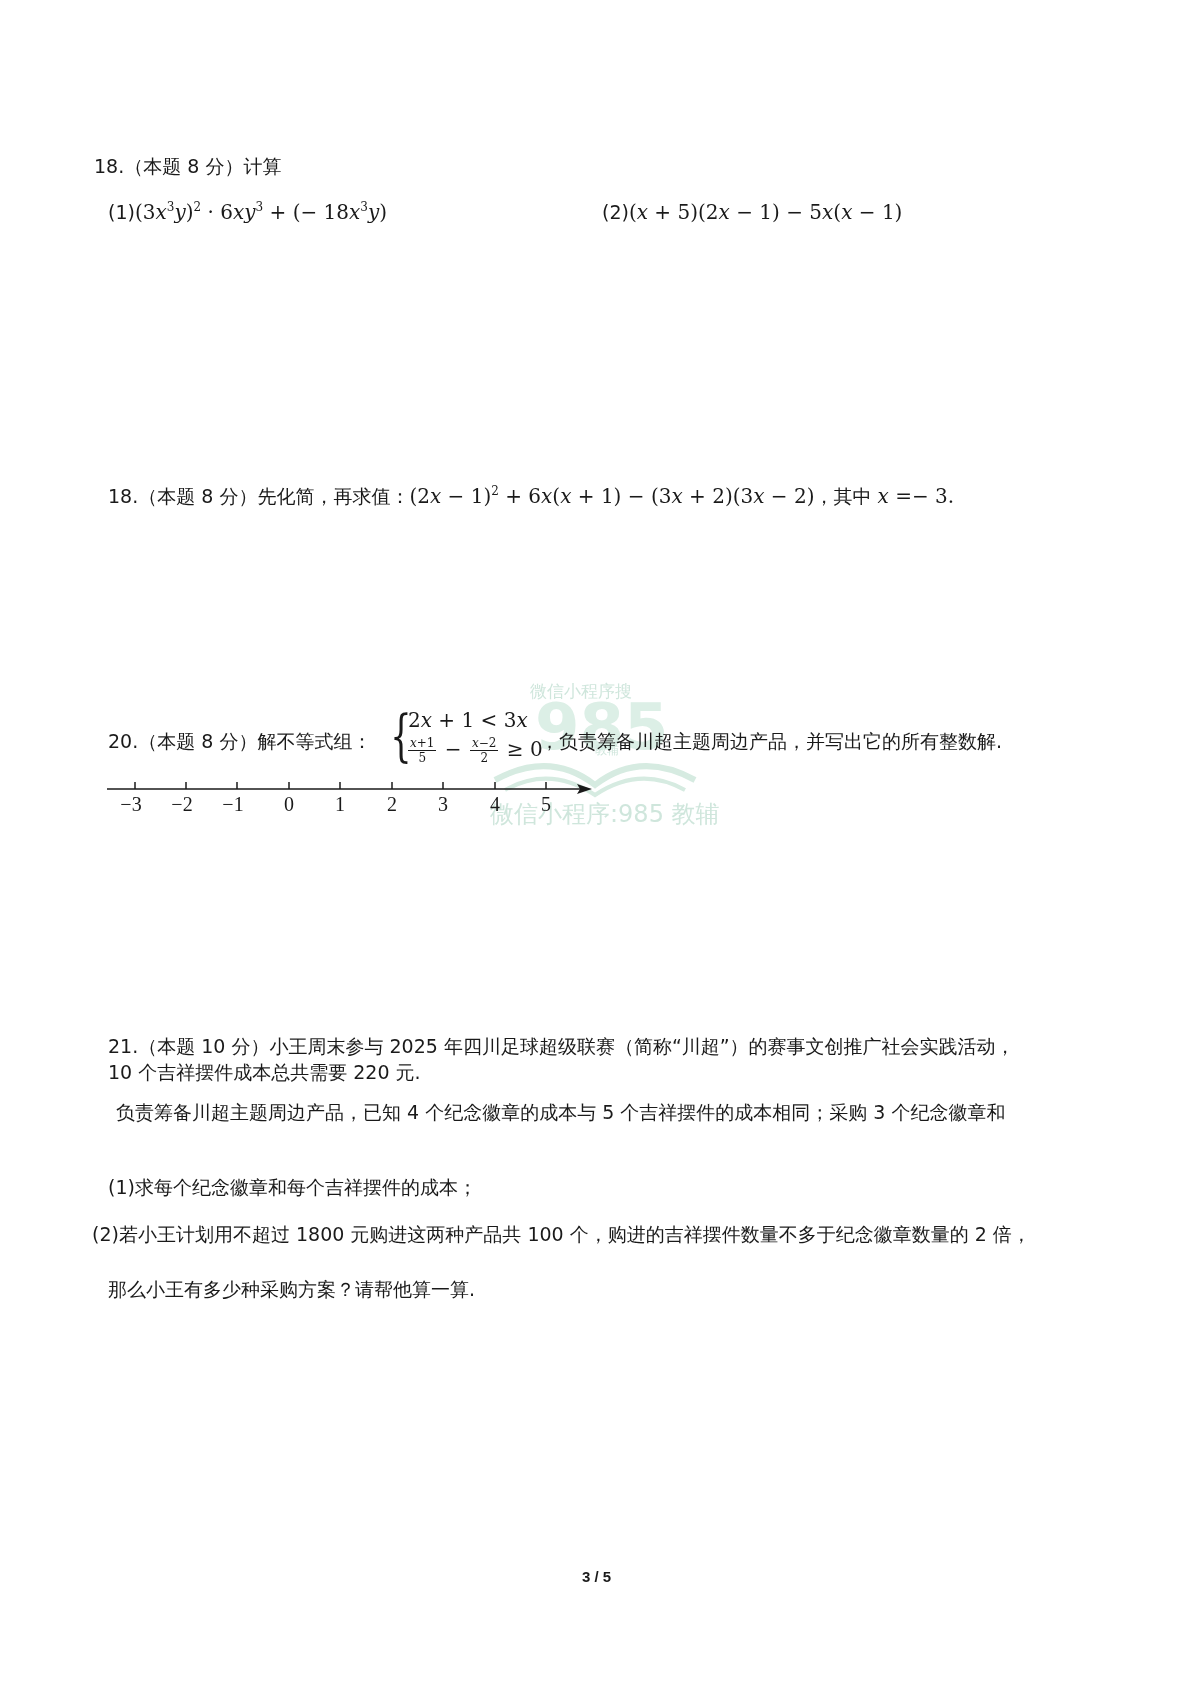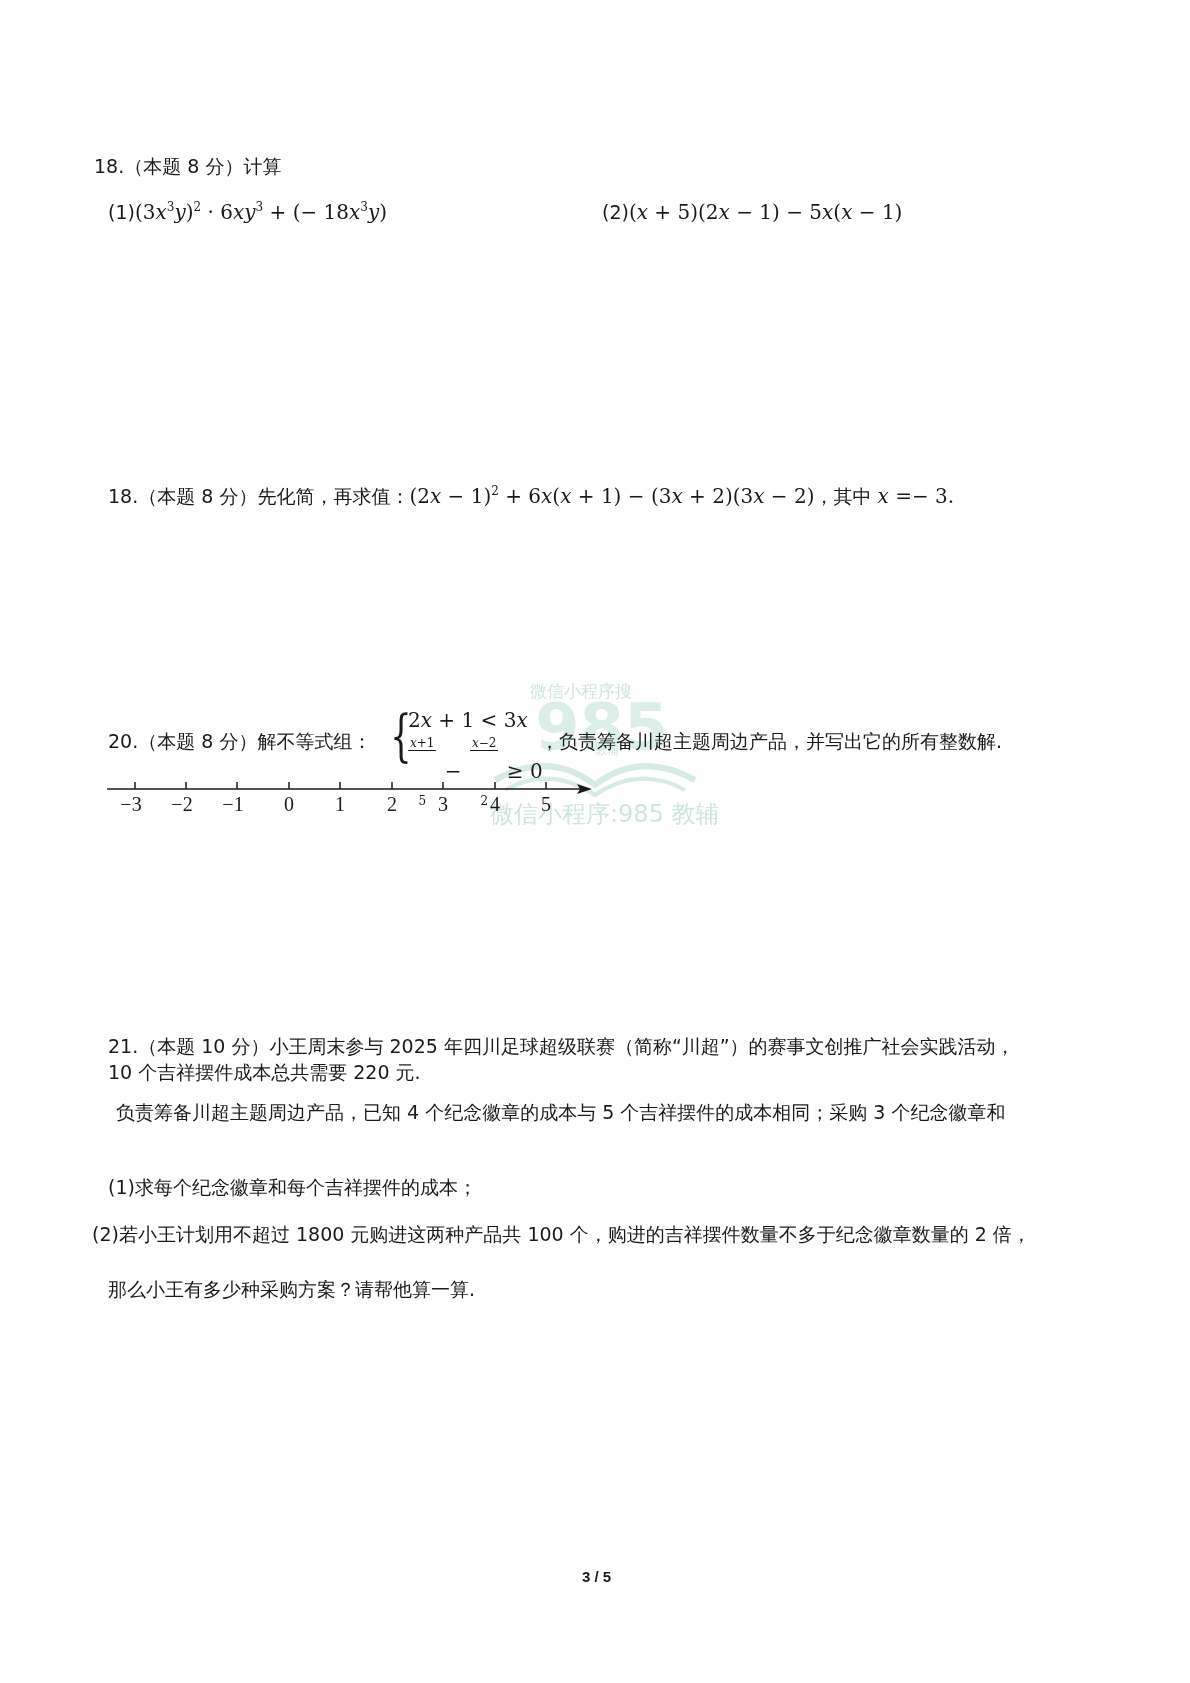--- a/index.html
+++ b/index.html
@@ -3,21 +3,21 @@
 <meta charset="utf-8">
 <style>
   html, body { margin:0; padding:0; background:#fff; }
   body { width:1190px; height:1683px; position:relative; overflow:hidden;
          font-family:"DejaVu Sans", "Liberation Sans", sans-serif; color:#1a1a1a; }
   .abs { position:absolute; white-space:nowrap; }
   .txt { font-size:19px; }
   .math { font-family:"DejaVu Serif","Liberation Serif", serif; font-size:20px; }
   .math i { font-style:italic; }
   .sup { font-size:12px; vertical-align:super; line-height:0; }
-  .frac { display:inline-flex; flex-direction:column; align-items:center; vertical-align:middle; font-size:12px; line-height:14px; margin:0 2px;gap:43px; }
+  .frac { display:inline-flex; flex-direction:column; align-items:center; vertical-align:middle; font-size:12px; line-height:14px; margin:0 2px; }
   .frac .num { border-bottom:1px solid #1a1a1a; padding:0 2px; }
   .brace { font-family:"DejaVu Serif", serif; font-size:56px; font-weight:200; line-height:56px; transform:scaleX(0.6); display:inline-block; }
   .tick-label { font-family:"Liberation Serif","DejaVu Serif", serif; font-size:20px; position:absolute; transform:translateX(-50%); }
   .watermark { color:#cfe6dc; font-family:"DejaVu Sans", sans-serif; }
   .pagenum { font-weight:bold; font-size:15px; font-family:"Liberation Sans", sans-serif; }
 </style>
 </head>
 <body>
 
 <div class="abs watermark" style="left:490px; top:680px; width:230px; height:160px;">

